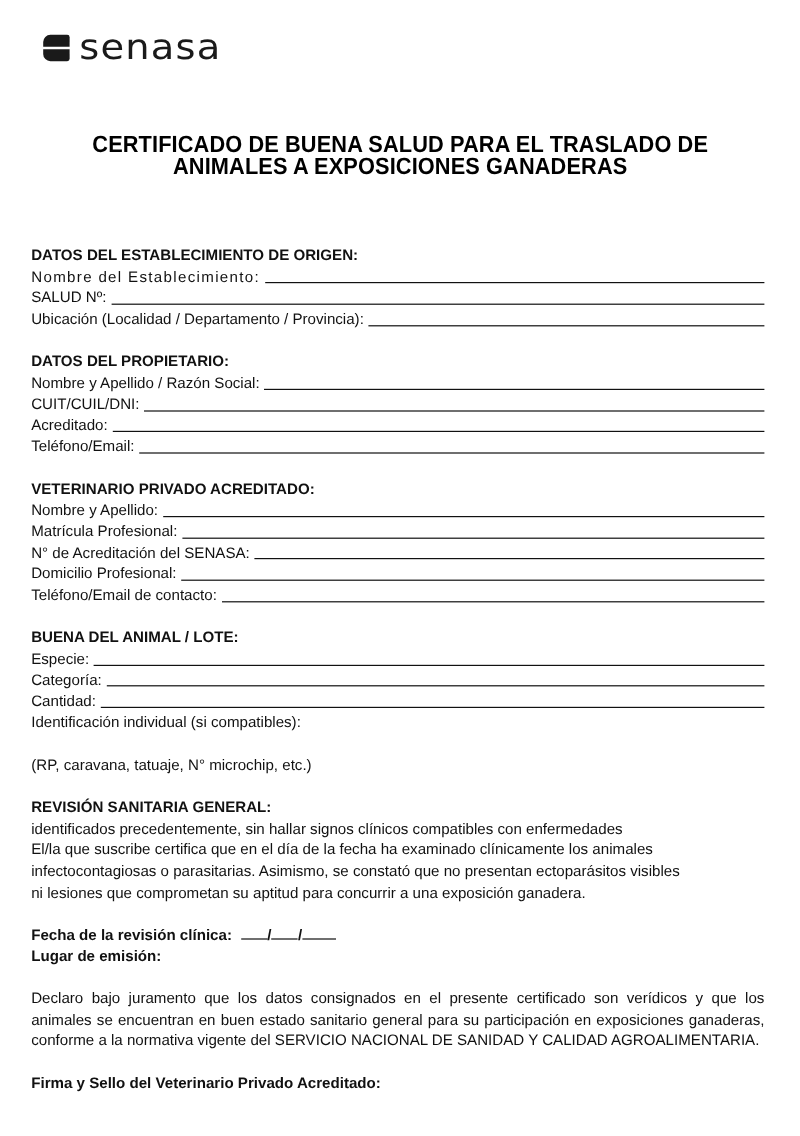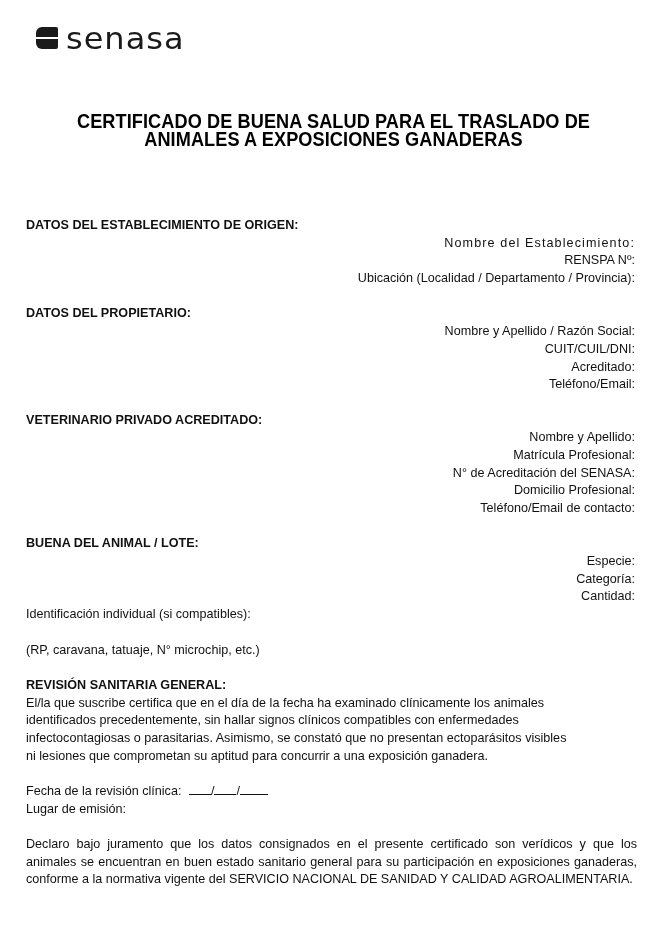--- a/index.html
+++ b/index.html
@@ -2,21 +2,21 @@
 <html><head>
 <meta charset="utf-8">
 <style>
   html, body { margin: 0; padding: 0; background: #ffffff; }
   body {
     width: 667px; height: 947px; position: relative; overflow: hidden;
     font-family: "DejaVu Sans", sans-serif; color: #111111;
   }
   .logo {
     position: absolute; left: 36px; top: 26px; height: 26px;
-    display: flex; align-items: flex-start;
+    display: flex; align-items: flex-end;
   }
   .logo-mark {
     width: 22px; height: 24px; position: relative; margin-right: 8px;
   }
   .logo-mark .top, .logo-mark .bot {
     position: absolute; left: 0; width: 22px; height: 10px; background: #1a1a1a;
   }
   .logo-mark .top { top: 1px; border-radius: 6px 2px 0 0; }
   .logo-mark .bot { top: 13px; border-radius: 0 0 2px 6px; }
   .logo-text {
@@ -28,33 +28,33 @@
     position: absolute; left: 0; width: 667px; top: 112px;
     text-align: center; font-family: "Liberation Sans", sans-serif; font-weight: bold;
     font-size: 19.5px; line-height: 18px; letter-spacing: 0.1px; color: #000;
     transform: scaleX(0.93); transform-origin: center top;
   }
   .content {
     position: absolute; left: 26px; top: 205px; width: 611px;
     font-family: "Liberation Sans", sans-serif; font-size: 12.6px; line-height: 17.7px;
   }
   .section { margin-bottom: 17.7px; }
-  .sec-head { font-weight: bold; color: #111; height: 17.7px; white-space: nowrap; margin-top: 12px; }
-  .field { display: flex; align-items: flex-end; height: 17.7px; white-space: nowrap; flex-direction: column; }
+  .sec-head { font-weight: bold; color: #111; height: 17.7px; white-space: nowrap; }
+  .field { display: flex; align-items: flex-end; height: 17.7px; white-space: nowrap; }
   .field .lbl { flex: 0 0 auto; padding-right: 2px; }
   .field .lbl.spaced { letter-spacing: 1.1px; }
   .field .line {
     flex: 1 1 auto; border-bottom: 1.3px solid #111; height: 0; margin-bottom: 4px;
     margin-left: 2px;
   }
   .plain { height: 17.7px; white-space: nowrap; }
   .blank { height: 17.7px; }
   .para { text-align: left; }
   .para.justify { text-align: justify; }
-  .bold { font-weight: normal; }
+  .bold { font-weight: bold; }
   .date-blank { display: inline-block; border-bottom: 1.2px solid #111; height: 10px; vertical-align: baseline; }
 </style>
 </head>
 <body>
 
 <div class="logo">
   <div class="logo-mark">
     <div class="top"></div>
       <div class="bot"></div>
   </div>
@@ -68,21 +68,21 @@
 
 <div class="content">
 
   <div class="section">
     <div class="sec-head">DATOS DEL ESTABLECIMIENTO DE ORIGEN:</div>
     <div class="field">
       <span class="lbl spaced">Nombre del Establecimiento:</span>
       <span class="line"></span>
     </div>
     <div class="field">
-      <span class="lbl">RENSPA Nº:</span>
+      <span class="lbl">SALUD Nº:</span>
       <span class="line"></span>
     </div>
     <div class="field">
       <span class="lbl">Ubicación (Localidad / Departamento / Provincia):</span>
       <span class="line"></span>
     </div>
   </div>
 
   <div class="section">
     <div class="sec-head">DATOS DEL PROPIETARIO:</div>
@@ -143,36 +143,37 @@
       <span class="line"></span>
     </div>
     <div class="plain">Identificación individual (si compatibles):</div>
     <div class="blank"></div>
     <div class="plain">(RP, caravana, tatuaje, N° microchip, etc.)</div>
   </div>
 
   <div class="section">
     <div class="sec-head">REVISIÓN SANITARIA GENERAL:</div>
     <div class="para">
+      <div class="plain">identificados precedentemente, sin hallar signos clínicos compatibles con enfermedades</div>
       <div class="plain">El/la que suscribe certifica que en el día de la fecha ha examinado clínicamente los animales</div>
-      <div class="plain">identificados precedentemente, sin hallar signos clínicos compatibles con enfermedades</div>
       <div class="plain">infectocontagiosas o parasitarias. Asimismo, se constató que no presentan ectoparásitos visibles</div>
       <div class="plain">ni lesiones que comprometan su aptitud para concurrir a una exposición ganadera.</div>
     </div>
   </div>
 
   <div class="section">
     <div class="plain bold">
       <span>Fecha de la revisión clínica:</span>
       <span class="date-blank" style="width:22px;margin-left:4px"></span><span>/</span><span class="date-blank" style="width:22px"></span><span>/</span><span class="date-blank" style="width:28px"></span>
     </div>
     <div class="plain bold">
       <span>Lugar de emisión:</span>
       <span></span>
     </div>
   </div>
 
   <div class="section">
     <div class="para justify">Declaro bajo juramento que los datos consignados en el presente certificado son verídicos y que los animales se encuentran en buen estado sanitario general para su participación en exposiciones ganaderas, conforme a la normativa vigente del SERVICIO NACIONAL DE SANIDAD Y CALIDAD AGROALIMENTARIA.</div>
   </div>
 
+  <div class="plain bold">Firma y Sello del Veterinario Privado Acreditado:</div>
   <div class="blank"></div>
 </div>
 
 </body></html>

